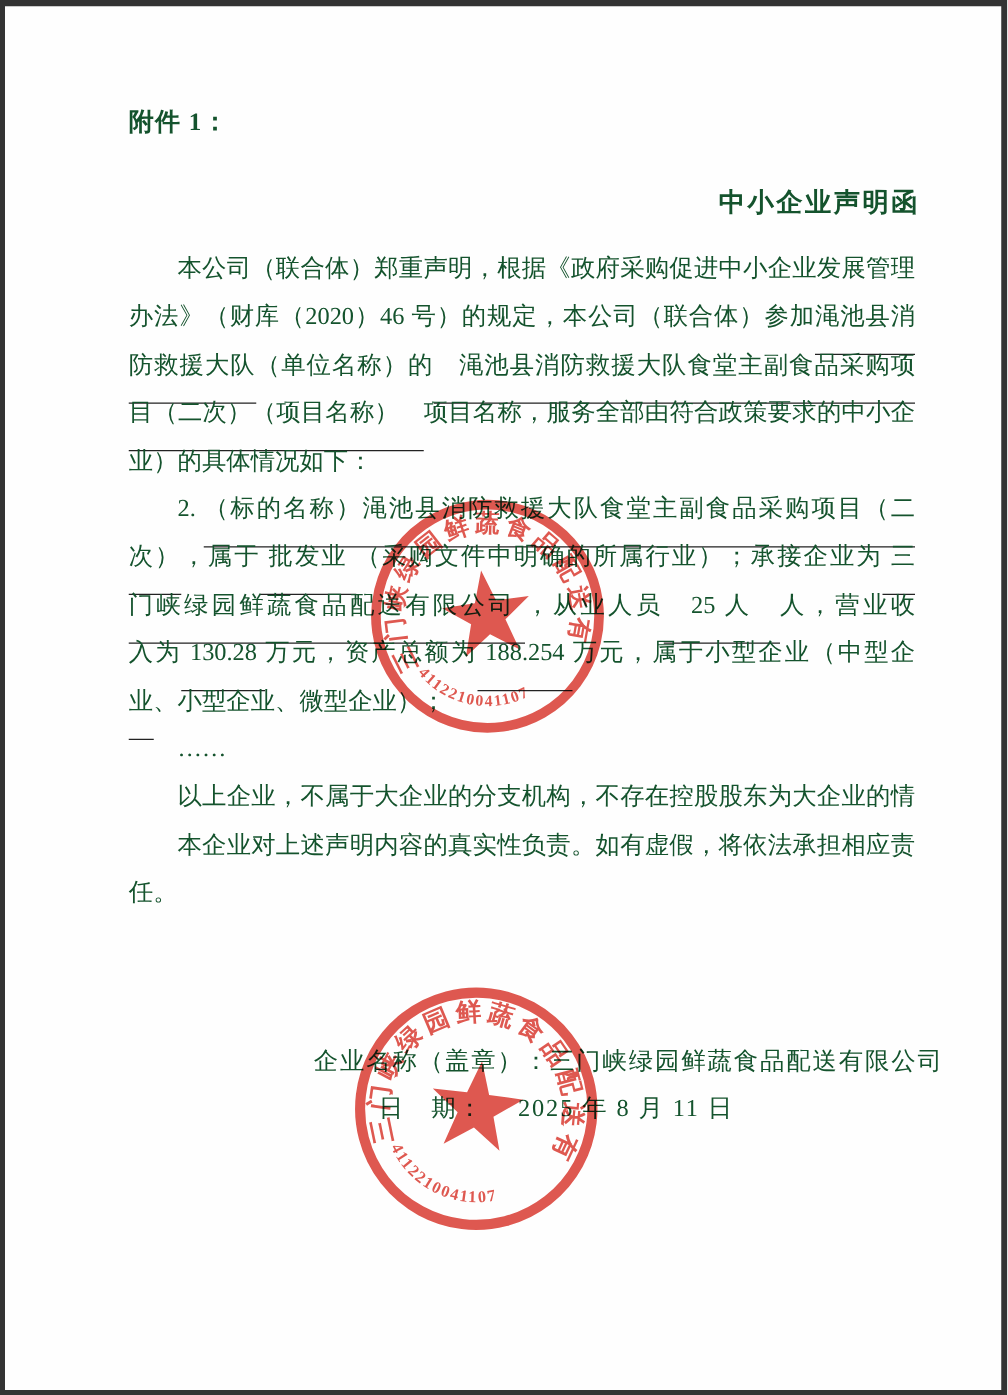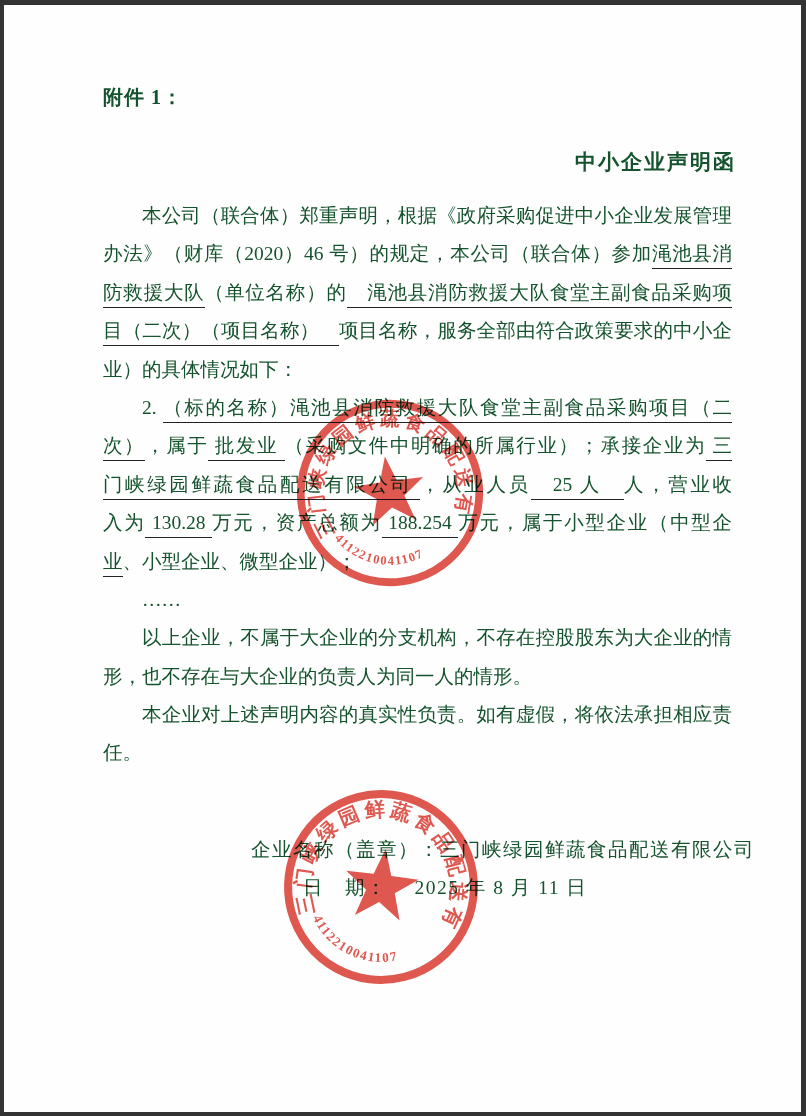--- a/index.html
+++ b/index.html
@@ -29,21 +29,21 @@
     position:absolute;left:103px;top:197px;width:629px;
     font-size:19.5px;
   }
   .line{
     height:38.4px;line-height:38.4px;
     white-space:nowrap;
   }
   .line.fill{text-align:justify;text-align-last:justify;}
   .line.indent{text-indent:39px;}
   .seg{display:inline;}
-  .seg.u{border-bottom:1.5px solid #222;padding-bottom:4px;}
+  .seg.u{border-bottom:1.5px solid #222;padding-bottom:19px;}
   .signature{
     position:absolute;left:0;top:0;width:806px;
     font-size:19.5px;
   }
   .sig-company{
     position:absolute;left:251px;top:831px;
     width:520px;height:38px;line-height:38px;
     letter-spacing:1.5px;
   }
   .sig-date{
@@ -75,21 +75,20 @@
       <div class="line fill"><span class="seg u">防救援大队</span><span class="seg">（单位名称）的</span><span class="seg u">　渑池县消防救援大队食堂主副食品采购项</span></div>
       <div class="line fill"><span class="seg u">目（二次）（项目名称）　</span><span class="seg">项目名称，服务全部由符合政策要求的中小企</span></div>
       <div class="line"><span class="seg">业）的具体情况如下：</span></div>
       <div class="line indent fill"><span class="seg">2. </span><span class="seg u">（标的名称）渑池县消防救援大队食堂主副食品采购项目（二</span></div>
       <div class="line fill"><span class="seg u">次）</span><span class="seg">，属于</span><span class="seg u"> 批发业 </span><span class="seg">（采购文件中明确的所属行业）；承接企业为</span><span class="seg u"> 三</span></div>
       <div class="line fill"><span class="seg u">门峡绿园鲜蔬食品配送有限公司 </span><span class="seg">，从业人员</span><span class="seg u">　25 人　</span><span class="seg">人，营业收</span></div>
       <div class="line fill"><span class="seg">入为</span><span class="seg u"> 130.28 </span><span class="seg">万元，资产总额为</span><span class="seg u"> 188.254 </span><span class="seg">万元，属于小型企业（中型企</span></div>
       <div class="line"><span class="seg u">业</span><span class="seg">、小型企业、微型企业）；</span></div>
       <div class="line indent"><span class="seg">……</span></div>
       <div class="line indent fill"><span class="seg">以上企业，不属于大企业的分支机构，不存在控股股东为大企业的情</span></div>
-      <div class="line"><span class="seg">形，也不存在与大企业的负责人为同一人的情形。</span></div>
       <div class="line indent fill"><span class="seg">本企业对上述声明内容的真实性负责。如有虚假，将依法承担相应责</span></div>
       <div class="line"><span class="seg">任。</span></div>
     </div>
 
   <div class="signature">
     <div class="sig-company">企业名称（盖章）：三门峡绿园鲜蔬食品配送有限公司</div>
     <div class="sig-date">日　期：　 2025 年 8 月 11 日</div>
   </div>
 
   <svg class="stamp stamp-1" viewBox="0 0 200 200">

